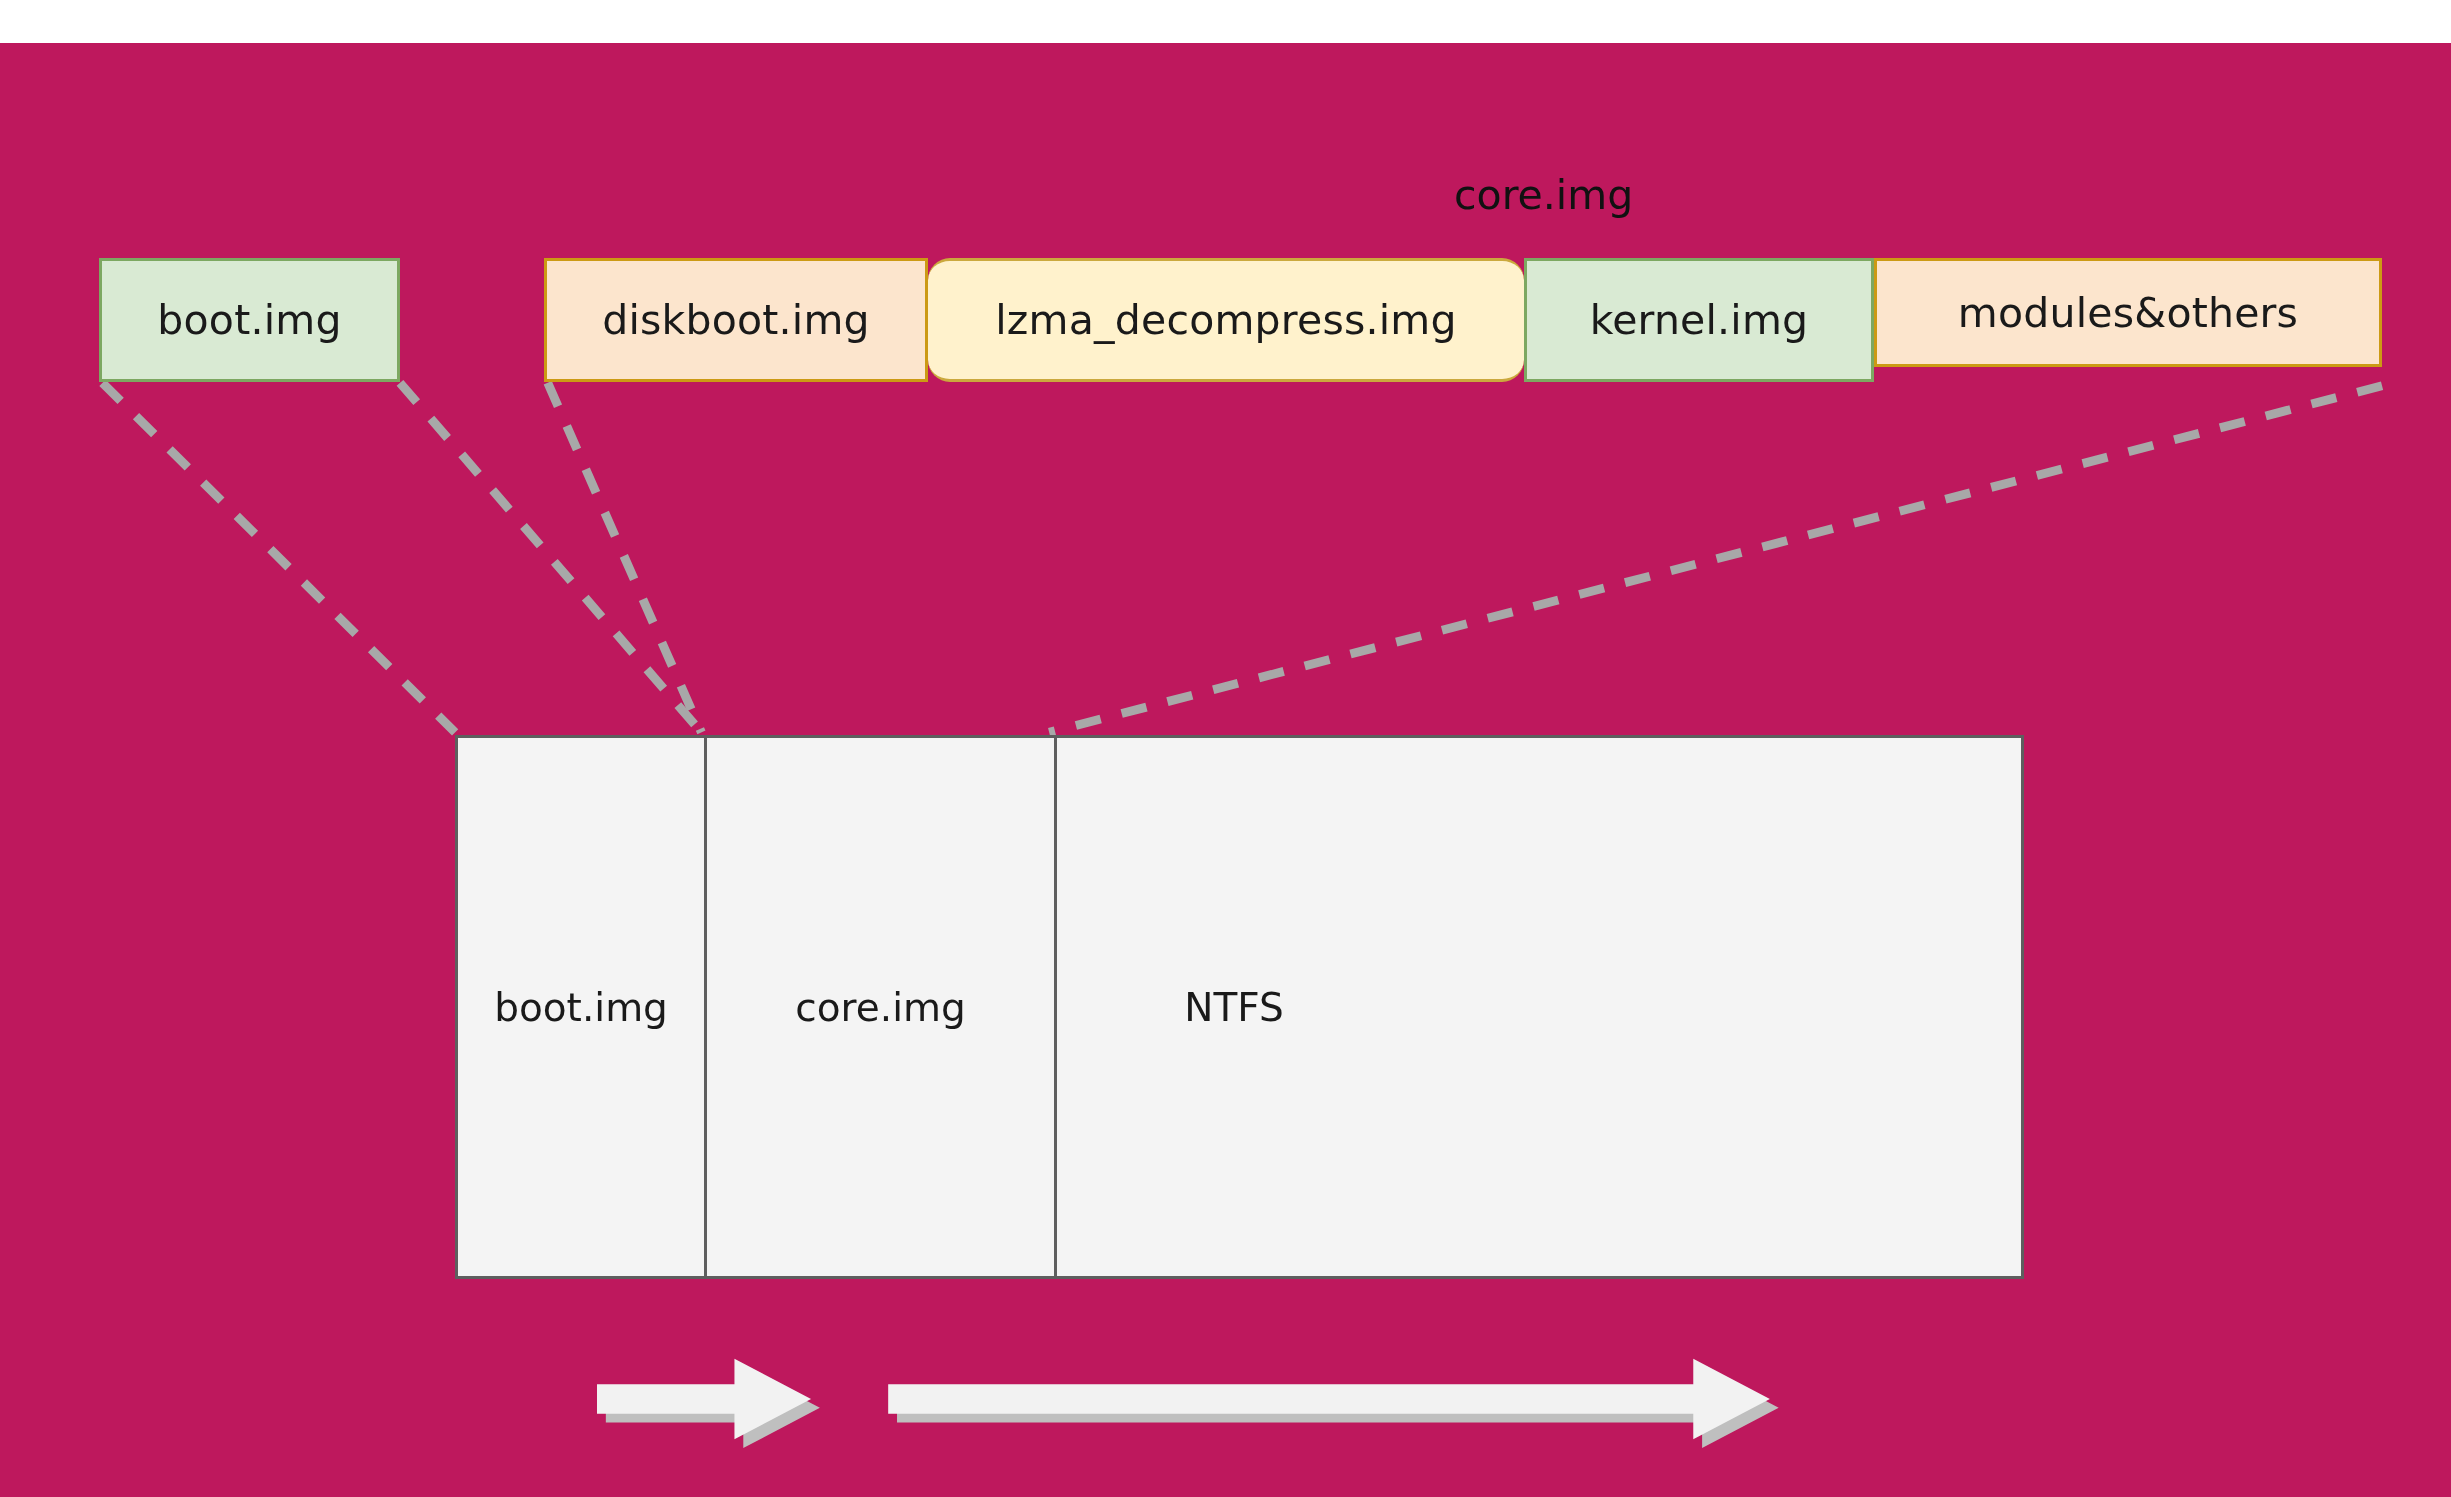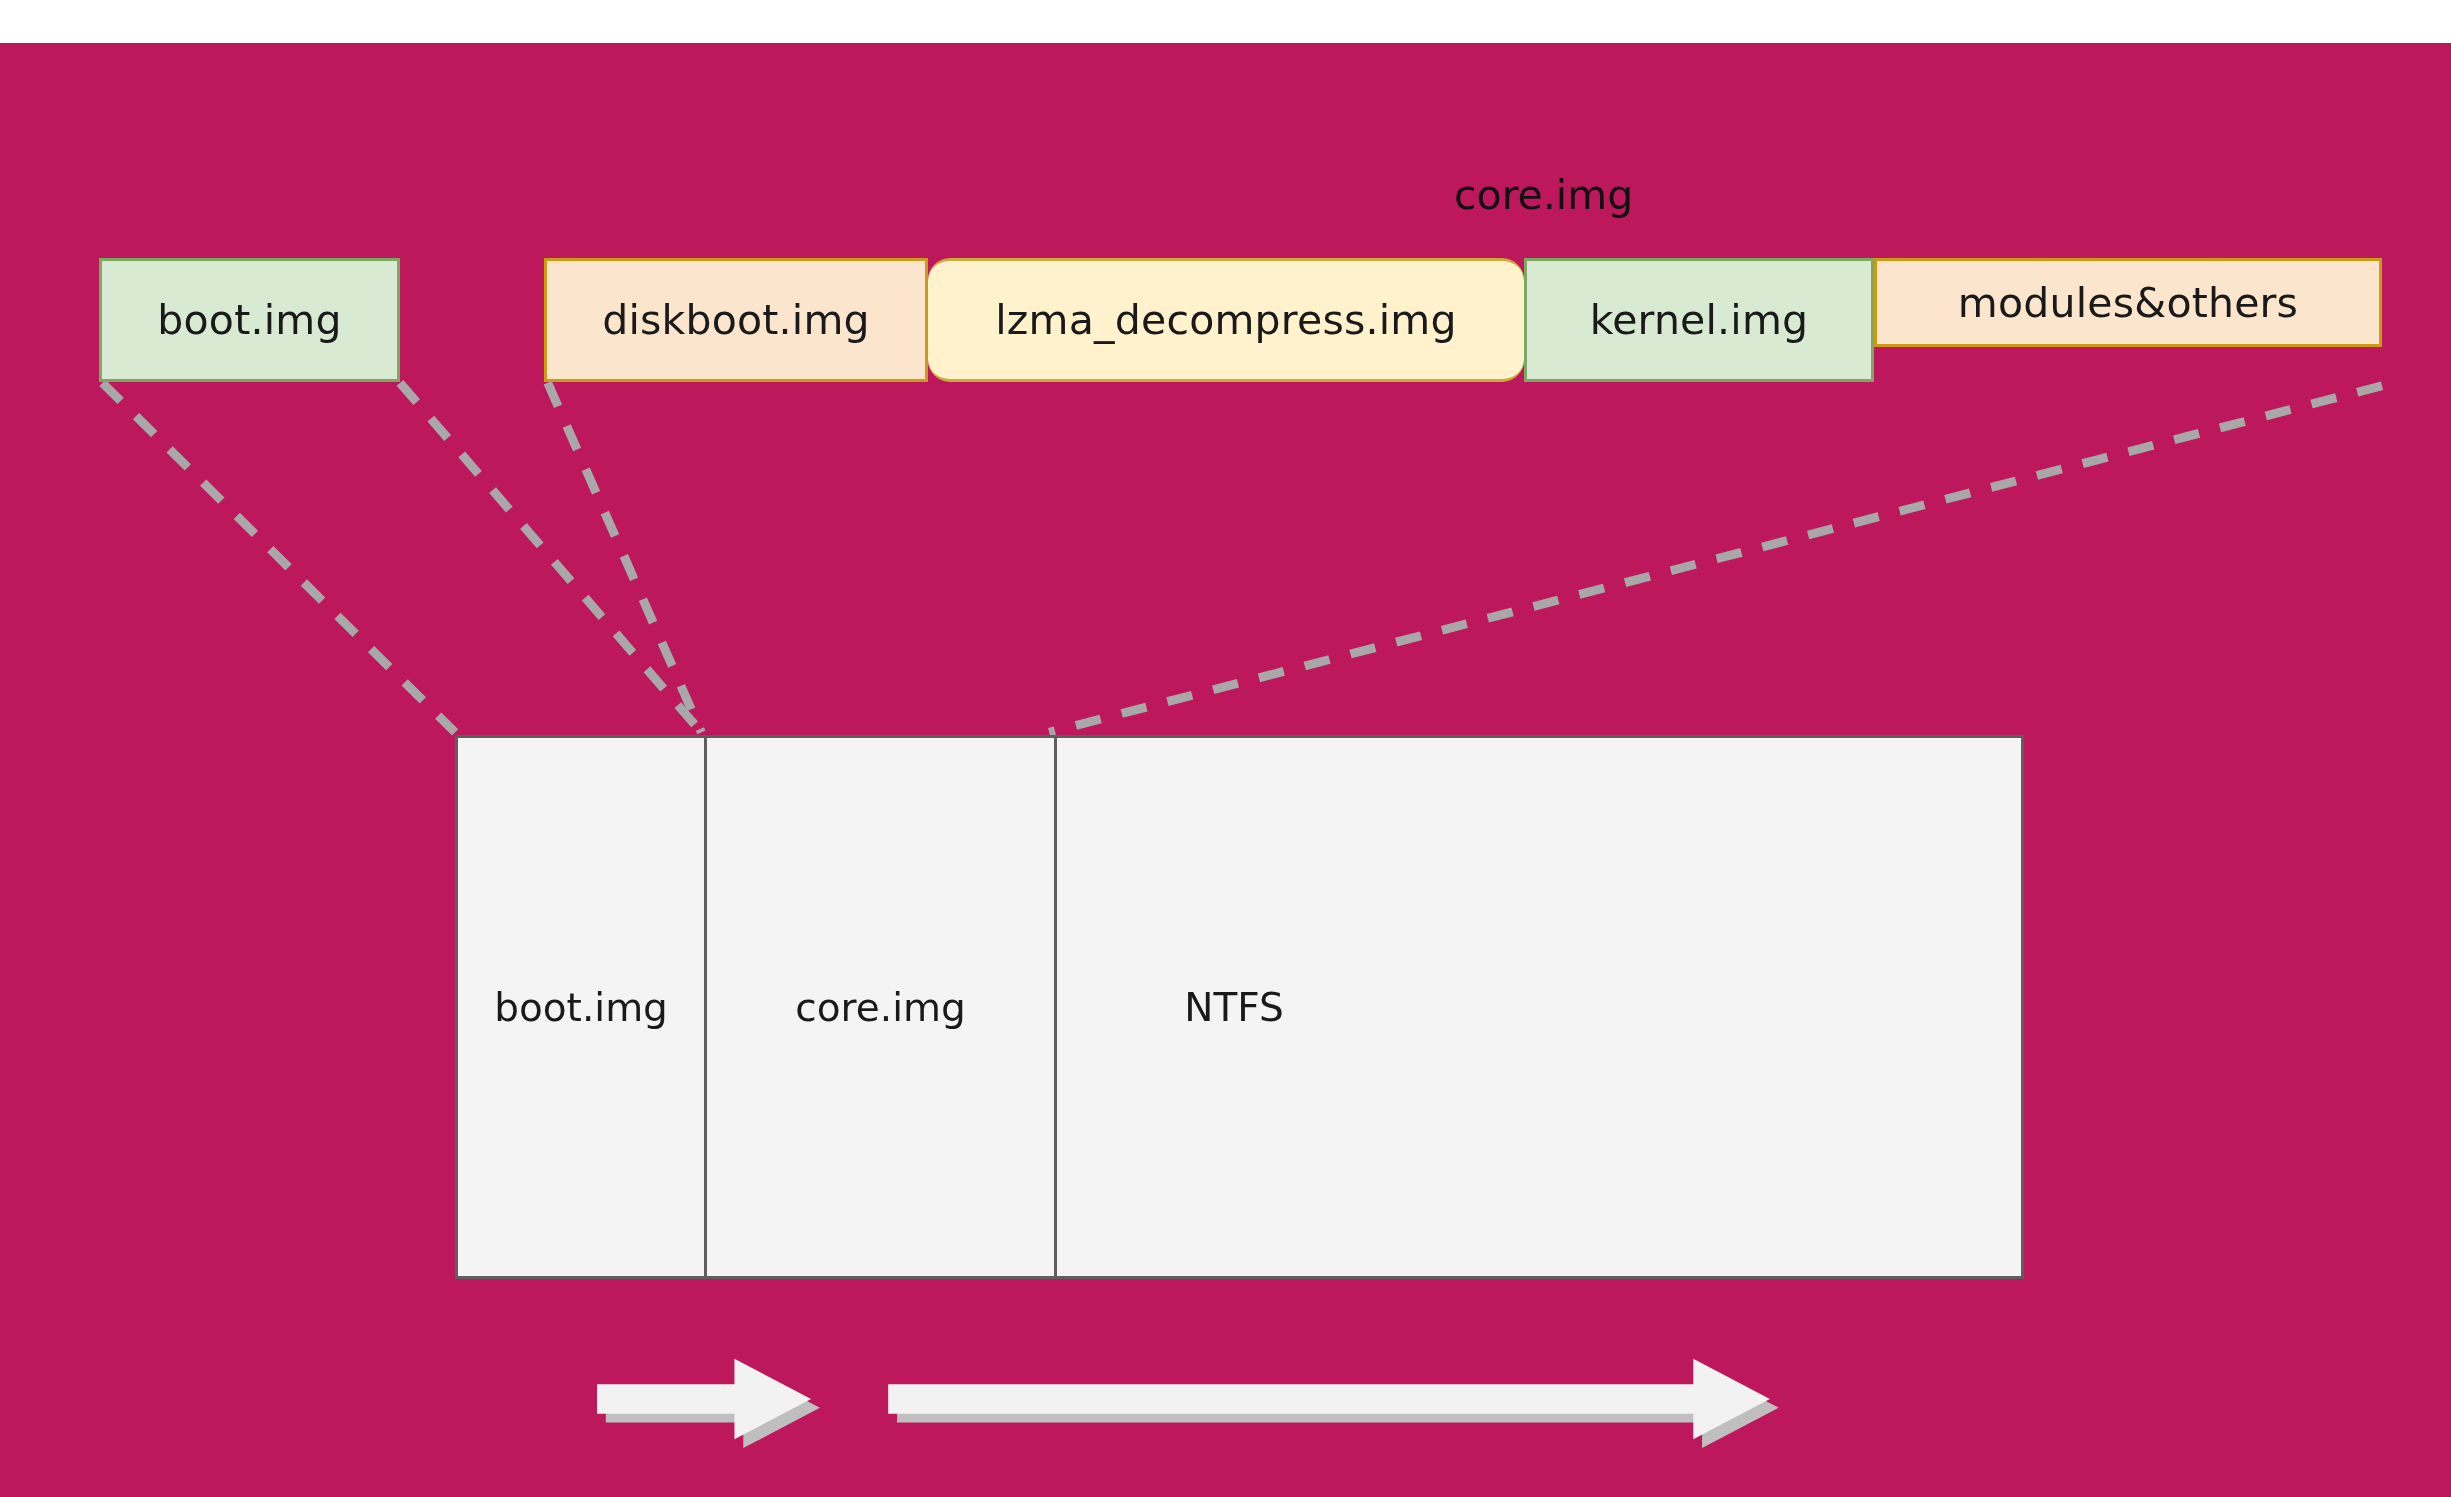--- a/index.html
+++ b/index.html
@@ -132,21 +132,21 @@
   </div>
 
   <div class="blk cream shadow" style="left:928px; top:215px; width:596px; height:124px;border-radius:22px;">
     <span class="lbl">lzma_decompress.img</span>
   </div>
 
   <div class="blk green shadow" style="left:1524px; top:215px; width:350px; height:124px;">
     <span class="lbl">kernel.img</span>
   </div>
 
-  <div class="blk peach shadow" style="left:1874px; top:215px; width:508px; height:89px;">
+  <div class="blk peach shadow" style="left:1874px; top:215px; width:508px; height:109px;">
     <span class="lbl">modules&amp;others</span>
   </div>
 
   <div id="disk" style="left:455px; top:692px; width:1569px; height:544px;">
     <div class="cell" style="width:246px;">
       <span>boot.img</span>
     </div>
     <div class="cell" style="width:350px;">
       <span>core.img</span>
     </div>

